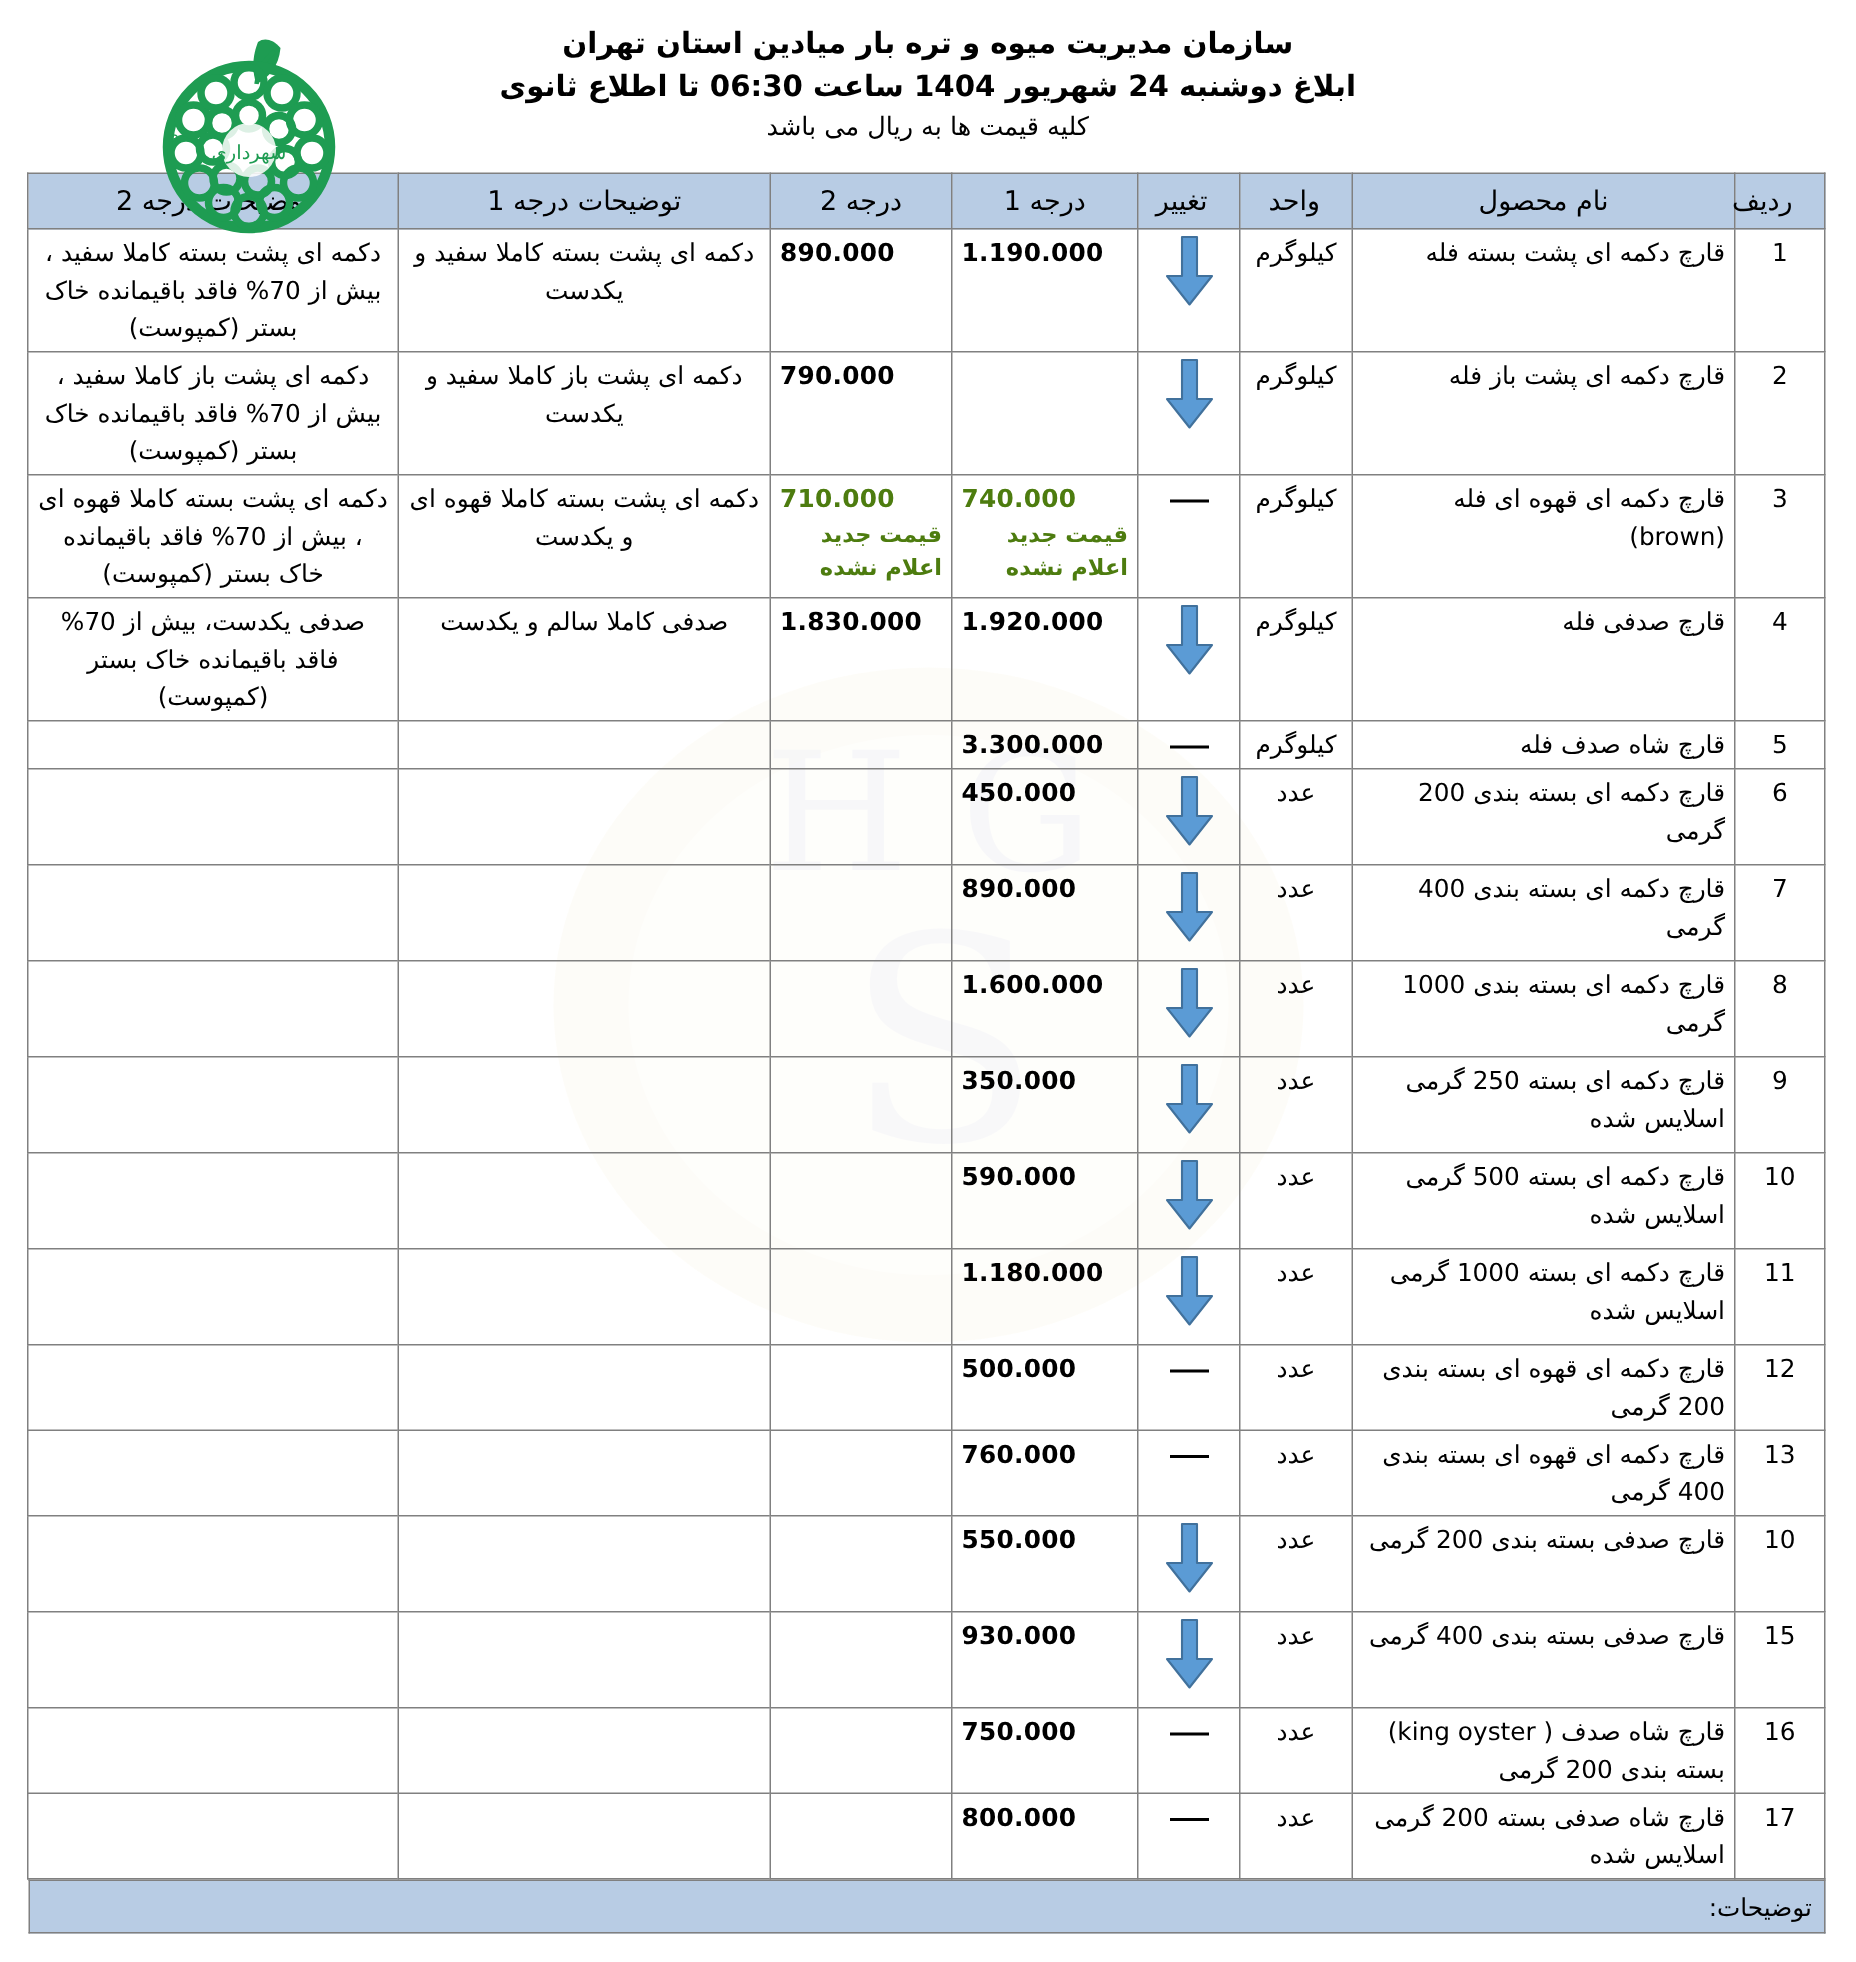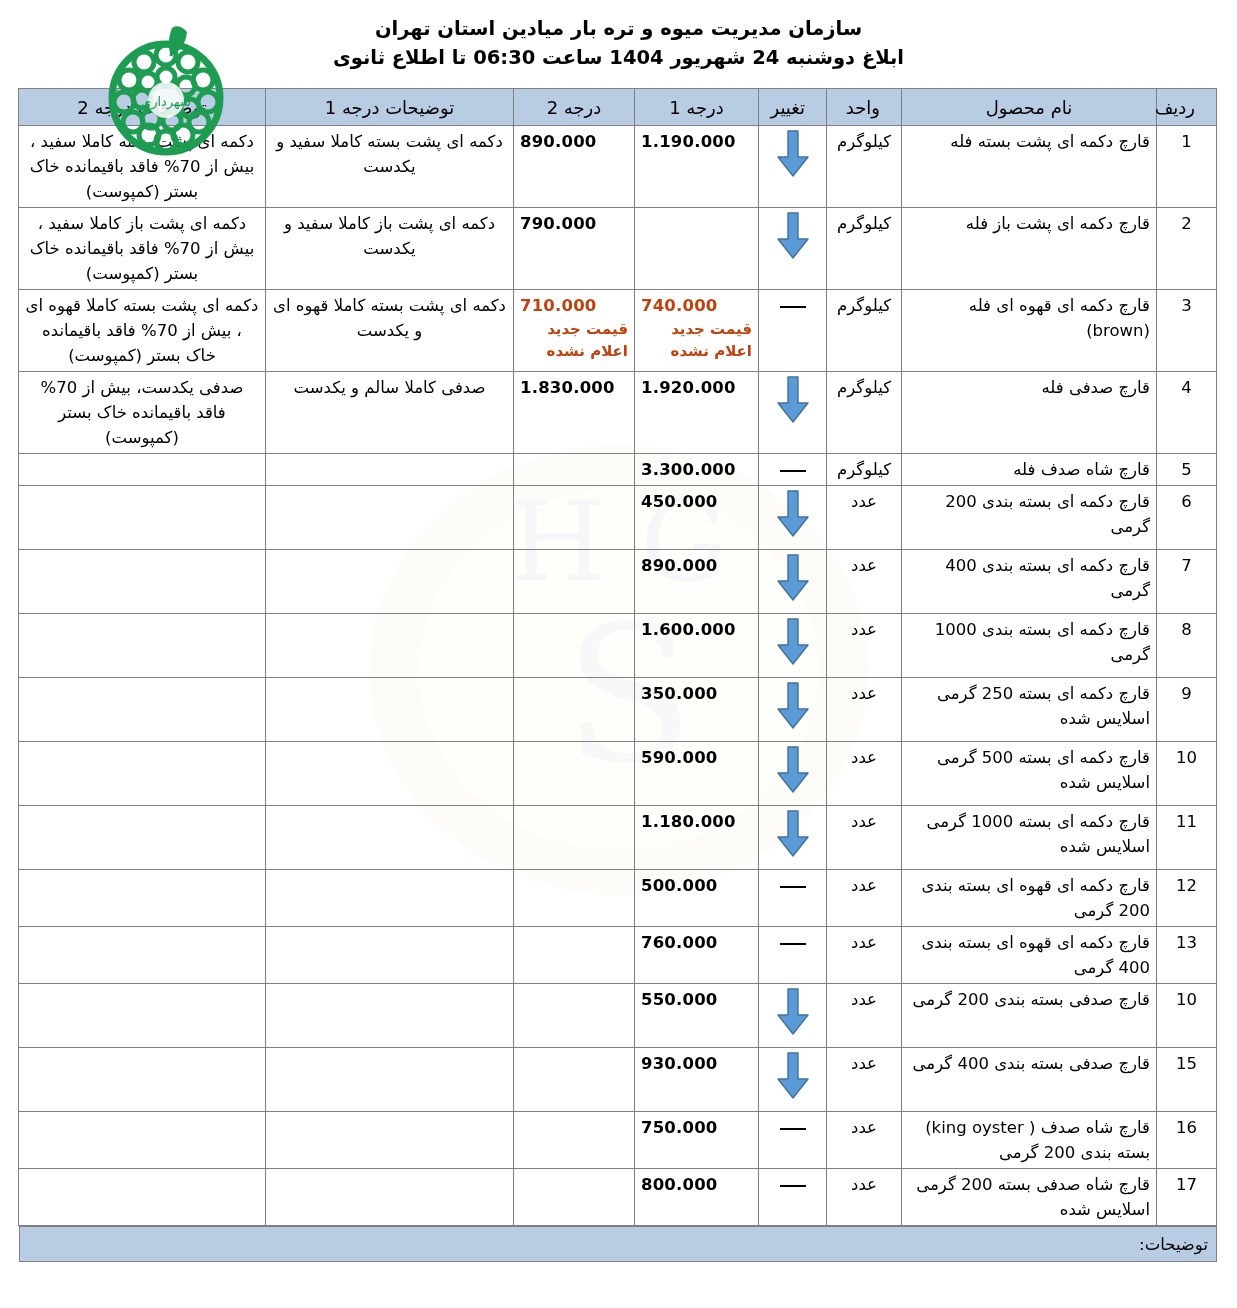--- a/index.html
+++ b/index.html
@@ -102,21 +102,21 @@
   col.c-d1      { width: 248px; }
   col.c-d2      { width: 247px; }
 
   td.radif   { text-align: center; vertical-align: top; font-size: 18px; }
   td.name    { text-align: right;  }
   td.unit    { text-align: center; vertical-align: top; }
   td.change  { text-align: center; vertical-align: middle; }
   td.g1, td.g2 { text-align: left; font-size: 18px; letter-spacing: 0.2px; font-weight: bold; }
   td.d1, td.d2 { text-align: center; margin-top: 31px; }
 
-  td.muted, td.muted * { color: #c2410c; }
+  td.muted, td.muted * { color: #4d7c0f; }
   .newprice {
     display: block;
     font-size: 15px;
     line-height: 22px;
     text-align: right;
     direction: rtl;
   }
 
   
   .arrow-down { display: inline-block; width: 34px; height: 50px; }
@@ -195,20 +195,21 @@
       <text x="62" y="84" text-anchor="middle" font-family="'DejaVu Sans', sans-serif" font-size="13" fill="#1E9C52">شهرداری</text>
 
       <path id="arcpath" d="M14 76 A48 48 0 0 1 110 76" fill="none"></path>
       <text font-family="'DejaVu Sans', sans-serif" font-size="9.5" fill="#1E9C52">
         <textPath href="#arcpath" startOffset="6%">سازمان مدیریت میادین میوه و تره بار</textPath>
       </text>
     </svg>
 
     <div class="line">سازمان مدیریت میوه و تره بار میادین استان تهران</div>
     <div class="line">ابلاغ دوشنبه 24 شهریور 1404 ساعت 06:30 تا اطلاع ثانوی</div>
+    <div class="line sub">کلیه قیمت ها به ریال می باشد</div>
   </div>
 
   <table class="price">
     <colgroup>
       <col class="c-radif">
         <col class="c-name">
         <col class="c-unit">
         <col class="c-change">
       <col class="c-g1">
         <col class="c-g2">

